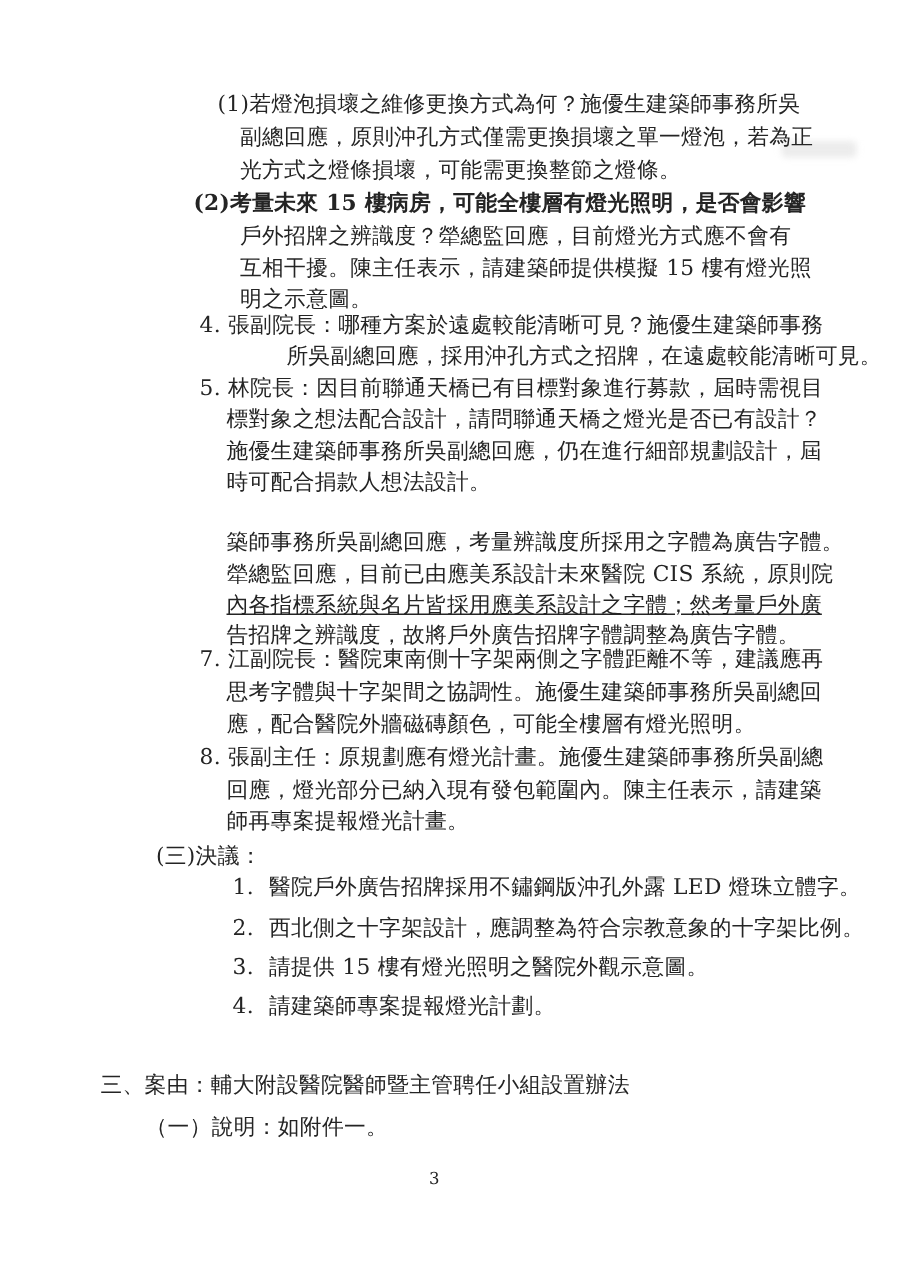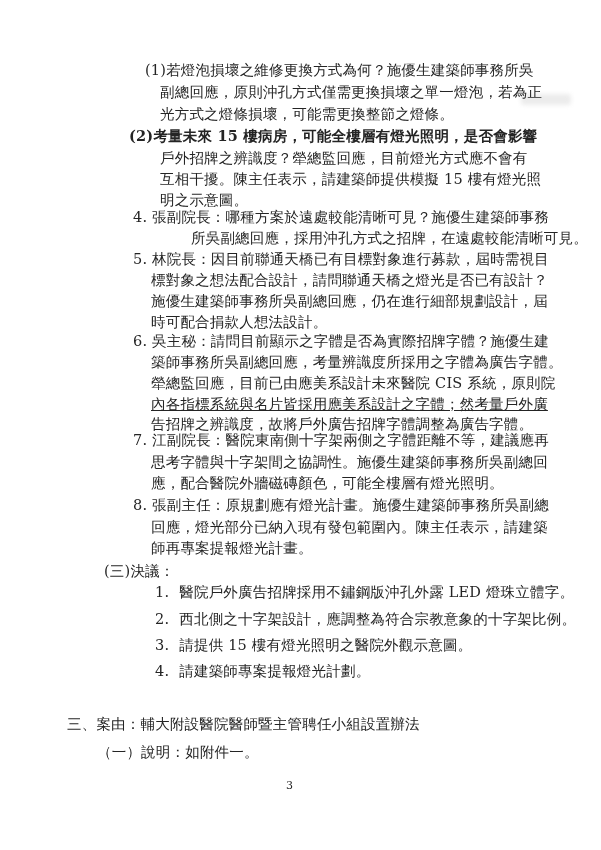--- a/index.html
+++ b/index.html
@@ -61,21 +61,20 @@
   <div class="ln" style="left:160px; top:190px;">明之示意圖。</div>
 
   <div class="ln" style="left:133px; top:207px;">4. 張副院長：哪種方案於遠處較能清晰可見？施優生建築師事務</div>
   <div class="ln" style="left:151px; top:228px;margin-left:40px;">所吳副總回應，採用沖孔方式之招牌，在遠處較能清晰可見。</div>
 
   <div class="ln" style="left:133px; top:249px;">5. 林院長：因目前聯通天橋已有目標對象進行募款，屆時需視目</div>
   <div class="ln" style="left:151px; top:270px;">標對象之想法配合設計，請問聯通天橋之燈光是否已有設計？</div>
   <div class="ln" style="left:151px; top:291px;">施優生建築師事務所吳副總回應，仍在進行細部規劃設計，屆</div>
   <div class="ln" style="left:151px; top:312px;">時可配合捐款人想法設計。</div>
 
-  <div class="ln" style="left:133px; top:331px;">6. 吳主秘：請問目前顯示之字體是否為實際招牌字體？施優生建</div>
   <div class="ln" style="left:151px; top:373px;">犖總監回應，目前已由應美系設計未來醫院 CIS 系統，原則院</div>
   <div class="ln" style="left:151px; top:352px;">築師事務所吳副總回應，考量辨識度所採用之字體為廣告字體。</div>
   <div class="ln" style="left:151px; top:394px;text-decoration:underline;">內各指標系統與名片皆採用應美系設計之字體；然考量戶外廣</div>
   <div class="ln" style="left:151px; top:414px;">告招牌之辨識度，故將戶外廣告招牌字體調整為廣告字體。</div>
 
   <div class="ln" style="left:133px; top:430px;">7. 江副院長：醫院東南側十字架兩側之字體距離不等，建議應再</div>
   <div class="ln" style="left:151px; top:452px;">思考字體與十字架間之協調性。施優生建築師事務所吳副總回</div>
   <div class="ln" style="left:151px; top:473px;">應，配合醫院外牆磁磚顏色，可能全樓層有燈光照明。</div>
 
   <div class="ln" style="left:133px; top:495px;">8. 張副主任：原規劃應有燈光計畫。施優生建築師事務所吳副總</div>

